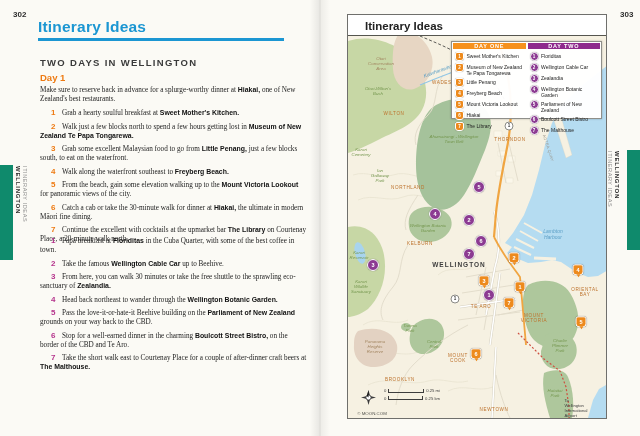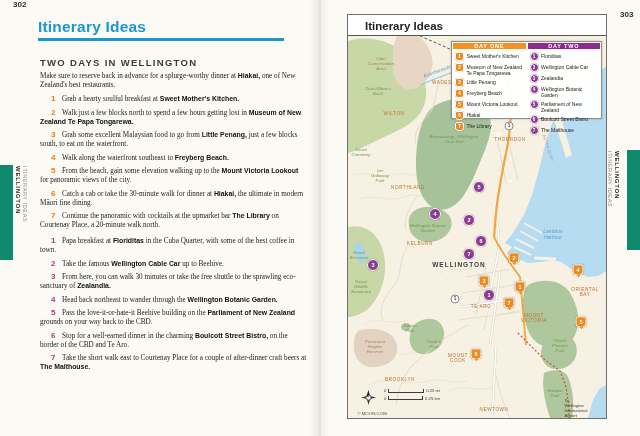--- a/index.html
+++ b/index.html
@@ -1,20 +1,20 @@
 <!DOCTYPE html>
 <html><head>
 <meta charset="utf-8">
 <style>
   html,body{margin:0;padding:0;}
   .spread{position:relative;width:640px;height:436px;background:#fbfaf5;overflow:hidden;
           font-family:"Liberation Sans",sans-serif;}
   
   .pagenum{position:absolute;font:bold 8px "Liberation Sans",sans-serif;color:#2e2e2e;}
-  .pn-left{left:13px;top:0;}
+  .pn-left{left:13px;top:10px;}
   .pn-right{left:612px;top:10px;margin-left:8px;}
   .book-title{position:absolute;left:38px;top:18px;font:bold 15.5px "Liberation Sans",sans-serif;
               color:#1b96d2;letter-spacing:.2px;}
   .title-rule{position:absolute;left:38px;top:38px;width:246px;height:2.5px;background:#1b96d2;}
   .section-heading{position:absolute;left:40px;top:57px;font:bold 9.5px "Liberation Sans",sans-serif;
                    color:#3a3a3a;letter-spacing:1.3px;}
   .day-block{position:absolute;left:40px;width:268px;}
   .day1{top:72px;} .day2{top:236px;}
   .day-label{font:bold 9.5px "Liberation Sans",sans-serif;margin-bottom:3px;}
   .intro{font:7.2px/9px "Liberation Serif",serif;color:#222;margin-bottom:4px;}
@@ -88,28 +88,29 @@
 
 <div class="spread">
 
   <div>
     <div class="pagenum pn-left">302</div>
     <div class="book-title">Itinerary Ideas</div>
     <div class="title-rule"></div>
     <div class="section-heading">TWO DAYS IN WELLINGTON</div>
 
     <div class="day-block day1">
+        <div class="day-label" style="color: rgb(238, 122, 18);">Day 1</div>
         <div class="intro"><span>Make sure to reserve back in advance for a splurge-worthy dinner at </span><b class="place">Hiakai,</b><span> one of New Zealand's best restaurants.</span></div>
         <div class="iti-item"><span class="num" style="color: rgb(238, 122, 18);">1</span><span>Grab a hearty soulful breakfast at </span><b class="place">Sweet Mother's Kitchen.</b></div>
         <div class="iti-item"><span class="num" style="color: rgb(238, 122, 18);">2</span><span>Walk just a few blocks north to spend a few hours getting lost in </span><b class="place">Museum of New Zealand Te Papa Tongarewa.</b></div>
         <div class="iti-item"><span class="num" style="color: rgb(238, 122, 18);">3</span><span>Grab some excellent Malaysian food to go from </span><b class="place">Little Penang,</b><span> just a few blocks south, to eat on the waterfront.</span></div>
         <div class="iti-item"><span class="num" style="color: rgb(238, 122, 18);">4</span><span>Walk along the waterfront southeast to </span><b class="place">Freyberg Beach.</b></div>
         <div class="iti-item"><span class="num" style="color: rgb(238, 122, 18);">5</span><span>From the beach, gain some elevation walking up to the </span><b class="place">Mount Victoria Lookout</b><span> for panoramic views of the city.</span></div>
         <div class="iti-item"><span class="num" style="color: rgb(238, 122, 18);">6</span><span>Catch a cab or take the 30-minute walk for dinner at </span><b class="place">Hiakai,</b><span> the ultimate in modern Māori fine dining.</span></div>
-        <div class="iti-item"><span class="num" style="color: rgb(238, 122, 18);">7</span><span>Continue the panoramic with cocktails at the upmarket bar </span><b class="place">The Library</b><span> on Courtenay Place, a 20-minute walk north.</span></div>
+        <div class="iti-item"><span class="num" style="color: rgb(238, 122, 18);">7</span><span>Continue the excellent with cocktails at the upmarket bar </span><b class="place">The Library</b><span> on Courtenay Place, a 20-minute walk north.</span></div>
       </div>
     <div class="day-block day2">
         <div class="iti-item"><span class="num" style="color: rgb(181, 51, 140);">1</span><span>Papa breakfast at </span><b class="place">Floriditas</b><span> in the Cuba Quarter, with some of the best coffee in town.</span></div>
         <div class="iti-item"><span class="num" style="color: rgb(181, 51, 140);">2</span><span>Take the famous </span><b class="place">Wellington Cable Car</b><span> up to Beehive.</span></div>
         <div class="iti-item"><span class="num" style="color: rgb(181, 51, 140);">3</span><span>From here, you can walk 30 minutes or take the free shuttle to the sprawling eco-sanctuary of </span><b class="place">Zealandia.</b></div>
         <div class="iti-item"><span class="num" style="color: rgb(181, 51, 140);">4</span><span>Head back northeast to wander through the </span><b class="place">Wellington Botanic Garden.</b></div>
         <div class="iti-item"><span class="num" style="color: rgb(181, 51, 140);">5</span><span>Pass the love-it-or-hate-it Beehive building on the </span><b class="place">Parliament of New Zealand</b><span> grounds on your way back to the CBD.</span></div>
         <div class="iti-item"><span class="num" style="color: rgb(181, 51, 140);">6</span><span>Stop for a well-earned dinner in the charming </span><b class="place">Boulcott Street Bistro,</b><span> on the border of the CBD and Te Aro.</span></div>
         <div class="iti-item"><span class="num" style="color: rgb(181, 51, 140);">7</span><span>Take the short walk east to Courtenay Place for a couple of after-dinner craft beers at </span><b class="place">The Malthouse.</b></div>
       </div>

